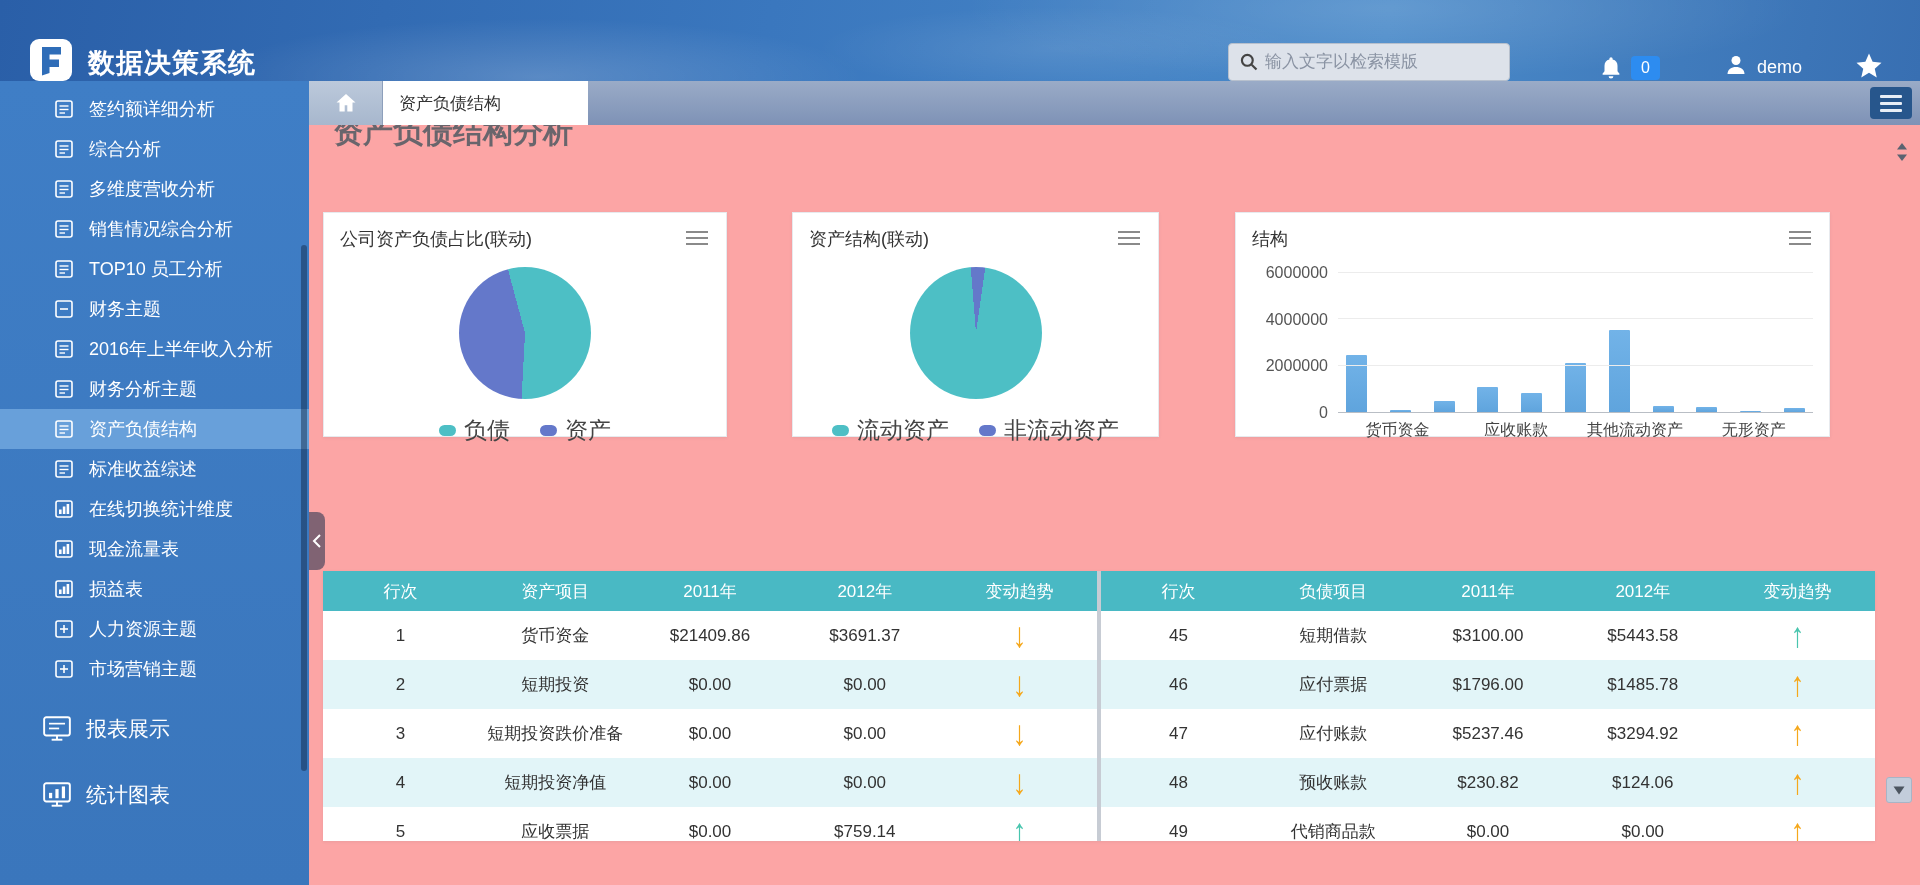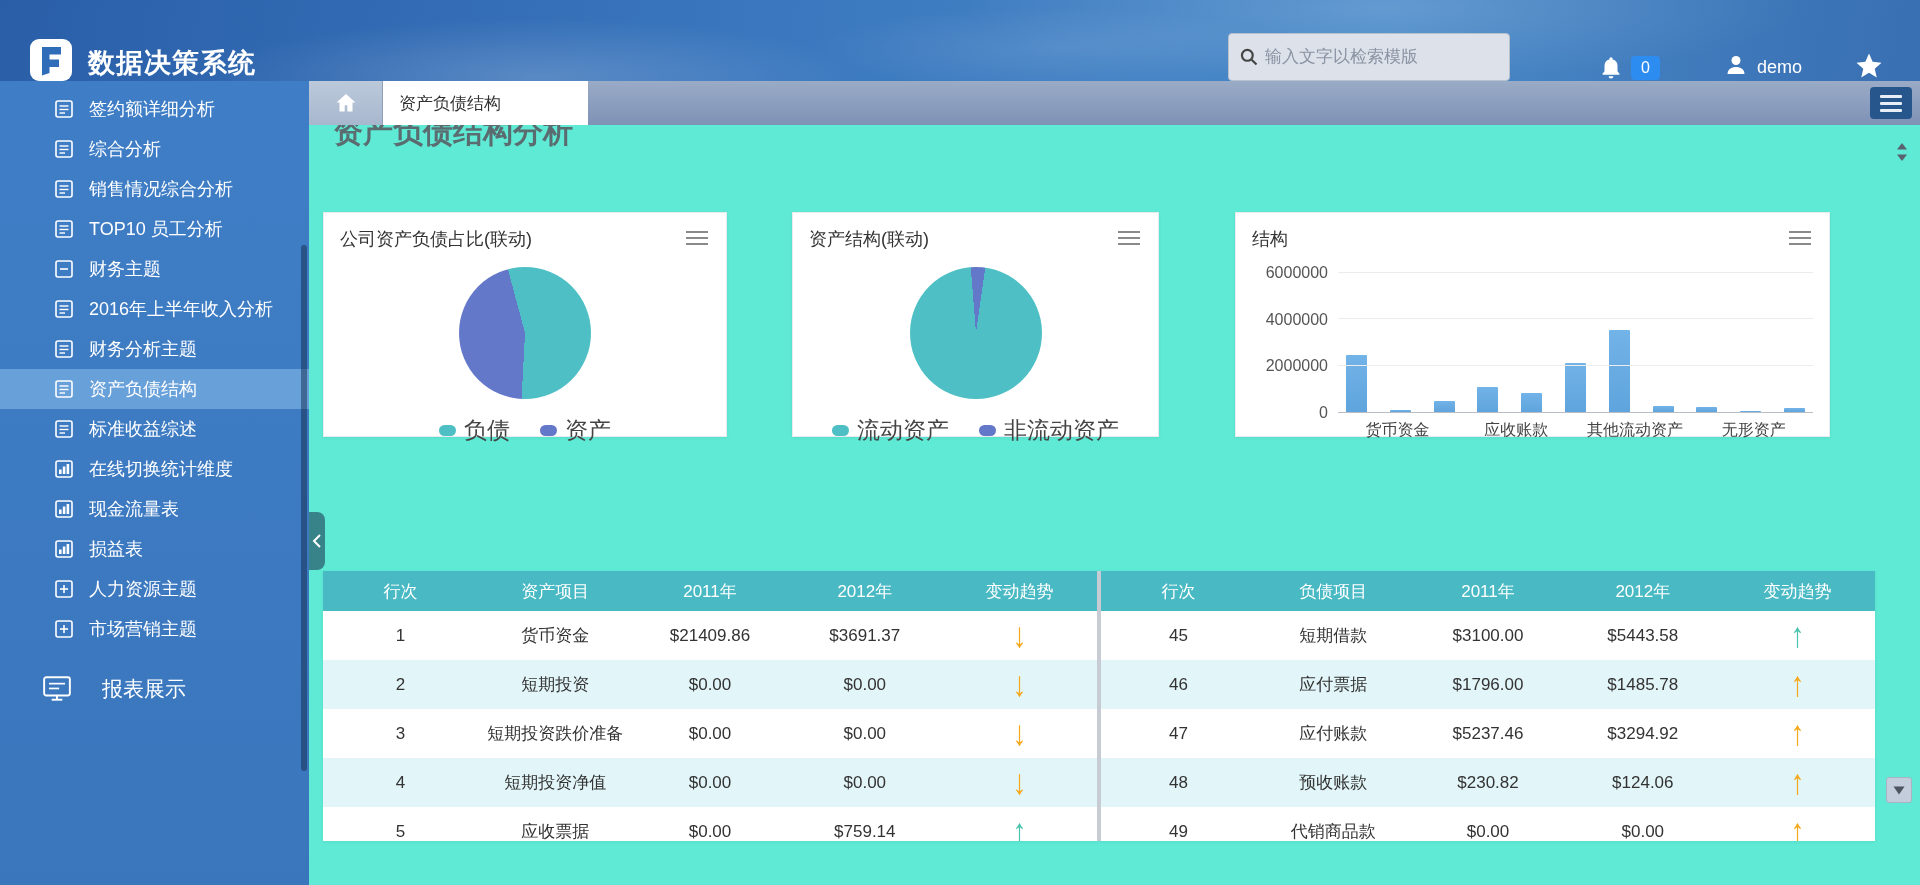--- a/index.html
+++ b/index.html
@@ -9,50 +9,50 @@
   
   .app-header { position:absolute; top:0; left:0; width:1920px; height:81px; display:flex; align-items:flex-end; z-index:30;
     background:
       radial-gradient(ellipse 500px 90px at 28% 95%, rgba(255,255,255,.18), transparent 65%),
       radial-gradient(ellipse 700px 120px at 72% 10%, rgba(255,255,255,.14), transparent 60%),
       radial-gradient(ellipse 400px 70px at 55% 60%, rgba(255,255,255,.10), transparent 60%),
       linear-gradient(100deg,#2a5fa8 0%, #3a77be 40%, #4a8ac9 72%, #386fb2 100%);
   }
   .logo { margin-left:30px; width:42px; height:42px; flex:0 0 auto; }
   .app-title { margin-left:16px; color:#fff; font-size:27px; font-weight:bold; letter-spacing:1px; white-space:nowrap; }
-  .search-box { margin-left:auto; width:282px; height:48px; background:#dde2ea; border:1px solid #b7c0cd; border-radius:4px; display:flex; align-items:center; padding:10px 10px; }
+  .search-box { margin-left:auto; width:282px; height:38px; background:#dde2ea; border:1px solid #b7c0cd; border-radius:4px; display:flex; align-items:center; padding:10px 10px; }
   .search-icon { display:flex; margin-right:6px; }
   .search-input { flex:1; border:none; outline:none; background:transparent; font-size:17px; color:#333; font-family:inherit; }
   .search-input::placeholder { color:#8a93a3; }
   .notif { margin-left:88px; display:flex; align-items:center; }
   .bell { display:flex; }
   .notif-badge { margin-left:7px; background:#2d8cf0; color:#fff; font-size:16px; padding:2px 10px; border-radius:4px; line-height:1.2; }
   .user { margin-left:64px; display:flex; align-items:center; gap:9px; }
   .user-name { color:#fff; font-size:18px; }
   .star { margin-left:52px; margin-right:36px; display:flex; }
 
   
   .sidebar { position:absolute; top:81px; left:0; width:309px; bottom:0; background:linear-gradient(180deg,#3f7ec6,#3a76bc); overflow:hidden; z-index:20; }
   .sidebar-menu { padding-top:8px; }
   .sb-item { display:flex; align-items:center; height:40px; padding-left:54px; color:#fff; font-size:18px; cursor:pointer; white-space:nowrap; }
   .sb-item .sb-icon { width:22px; height:22px; margin-right:13px; display:flex; align-items:center; flex:0 0 auto; }
   .sb-item.active { background:#68a0da; }
-  .sb-item.root { height:52px; margin-top:14px; padding-left:42px; font-size:21px;gap:16px; }
+  .sb-item.root { height:52px; margin-top:14px; padding-left:42px; font-size:21px; }
   .sb-item.root .sb-icon { width:30px; height:30px; margin-right:14px; }
   .sidebar-scrollthumb { position:absolute; right:2px; top:164px; width:6px; height:526px; background:rgba(15,35,65,.45); border-radius:3px; }
 
   
   .tabbar { position:absolute; left:309px; top:81px; right:0; height:44px; background:linear-gradient(180deg,#9aabc7,#7e92b6); display:flex; align-items:stretch; z-index:25; }
   .home-tab { width:74px; background:linear-gradient(180deg,#bcc9db,#a7b7cd); border-right:1px solid #8d9fbb; display:flex; align-items:center; justify-content:center; cursor:pointer; }
   .active-tab { width:205px; background:#ffffff; display:flex; align-items:center; padding-left:16px; color:#333; font-size:17px; cursor:pointer; }
   .tab-menu-btn { position:absolute; right:8px; top:6px; width:42px; height:32px; background:#27568c; border-radius:4px; display:flex; flex-direction:column; justify-content:center; align-items:center; gap:4px; cursor:pointer; }
   .tab-menu-btn i { display:block; width:22px; height:3px; background:#e8eef6; border-radius:1px; }
 
   
-  .content { position:absolute; left:309px; top:125px; right:0; bottom:0; background:#5eead4; overflow:hidden; }
+  .content { position:absolute; left:309px; top:125px; right:0; bottom:0; background:#fca5a5; overflow:hidden; }
   .page-title-clip { position:absolute; left:24px; top:0; height:28px; overflow:hidden; }
   .page-title-clip h2 { font-size:30px; font-weight:bold; color:#5a5f66; margin-top:-13px; white-space:nowrap; opacity:.9; }
   .scroll-spinner { position:absolute; right:10px; top:16px; display:flex; cursor:pointer; }
   .scroll-down-btn { position:absolute; right:8px; top:652px; width:26px; height:26px; background:#c3cddb; border:1px solid #a8b4c6; border-radius:3px; display:flex; align-items:center; justify-content:center; cursor:pointer; }
 
   
   .panels { position:absolute; left:14px; top:87px; display:flex; }
   .panel { background:#fff; height:225px; position:relative; padding:14px 16px; border:1px solid #e7eaee; box-shadow:0 1px 3px rgba(40,60,90,.08); }
   .panel.p1 { width:404px; }
   .panel.p2 { width:367px; margin-left:65px; }
@@ -163,20 +163,31 @@
       </div>
       <div class="sb-item">
         <span class="sb-icon">
           <svg viewBox="0 0 20 20" width="20" height="20">
             <rect x="2" y="2" width="16" height="16" rx="2" fill="none" stroke="#fff" stroke-width="1.6"></rect>
             <line x1="5.5" y1="7" x2="14.5" y2="7" stroke="#fff" stroke-width="1.4"></line>
             <line x1="5.5" y1="10.5" x2="14.5" y2="10.5" stroke="#fff" stroke-width="1.4"></line>
             <line x1="5.5" y1="14" x2="11" y2="14" stroke="#fff" stroke-width="1.4"></line>
           </svg>
         </span>
+        <span class="sb-label">多维度营收分析</span>
+      </div>
+      <div class="sb-item">
+        <span class="sb-icon">
+          <svg viewBox="0 0 20 20" width="20" height="20">
+            <rect x="2" y="2" width="16" height="16" rx="2" fill="none" stroke="#fff" stroke-width="1.6"></rect>
+            <line x1="5.5" y1="7" x2="14.5" y2="7" stroke="#fff" stroke-width="1.4"></line>
+            <line x1="5.5" y1="10.5" x2="14.5" y2="10.5" stroke="#fff" stroke-width="1.4"></line>
+            <line x1="5.5" y1="14" x2="11" y2="14" stroke="#fff" stroke-width="1.4"></line>
+          </svg>
+        </span>
         <span class="sb-label">销售情况综合分析</span>
       </div>
       <div class="sb-item">
         <span class="sb-icon">
           <svg viewBox="0 0 20 20" width="20" height="20">
             <rect x="2" y="2" width="16" height="16" rx="2" fill="none" stroke="#fff" stroke-width="1.6"></rect>
             <line x1="5.5" y1="7" x2="14.5" y2="7" stroke="#fff" stroke-width="1.4"></line>
             <line x1="5.5" y1="10.5" x2="14.5" y2="10.5" stroke="#fff" stroke-width="1.4"></line>
             <line x1="5.5" y1="14" x2="11" y2="14" stroke="#fff" stroke-width="1.4"></line>
           </svg>
@@ -293,20 +304,33 @@
         <span class="sb-icon">
           <svg viewBox="0 0 28 28" width="30" height="30">
             <rect x="2" y="3" width="24" height="17" rx="2" fill="none" stroke="#fff" stroke-width="1.8"></rect>
             <line x1="6.5" y1="9" x2="21.5" y2="9" stroke="#fff" stroke-width="1.6"></line>
             <line x1="6.5" y1="13.5" x2="16" y2="13.5" stroke="#fff" stroke-width="1.6"></line>
             <line x1="9" y1="24" x2="19" y2="24" stroke="#fff" stroke-width="1.8"></line>
             <line x1="14" y1="20" x2="14" y2="24" stroke="#fff" stroke-width="1.8"></line>
           </svg>
         </span>
         <span class="sb-label">报表展示</span>
+      </div>
+      <div class="sb-item root">
+        <span class="sb-icon">
+          <svg viewBox="0 0 28 28" width="30" height="30">
+            <rect x="2" y="3" width="24" height="17" rx="2" fill="none" stroke="#fff" stroke-width="1.8"></rect>
+            <rect x="6.5" y="12" width="3" height="5" fill="#fff"></rect>
+            <rect x="12.5" y="8.5" width="3" height="8.5" fill="#fff"></rect>
+            <rect x="18.5" y="6" width="3" height="11" fill="#fff"></rect>
+            <line x1="9" y1="24" x2="19" y2="24" stroke="#fff" stroke-width="1.8"></line>
+            <line x1="14" y1="20" x2="14" y2="24" stroke="#fff" stroke-width="1.8"></line>
+          </svg>
+        </span>
+        <span class="sb-label">统计图表</span>
       </div>
     </nav>
   <div class="sidebar-scrollthumb"></div>
 </aside>
 
 <div class="tabbar">
   <div class="home-tab">
     <svg width="24" height="24" viewBox="0 0 24 24" fill="#fff">
         <path d="M12 3l9.5 8.4h-3v9.1h-5.2v-6.2h-2.6v6.2H5.5v-9.1h-3z"></path>
       </svg>

